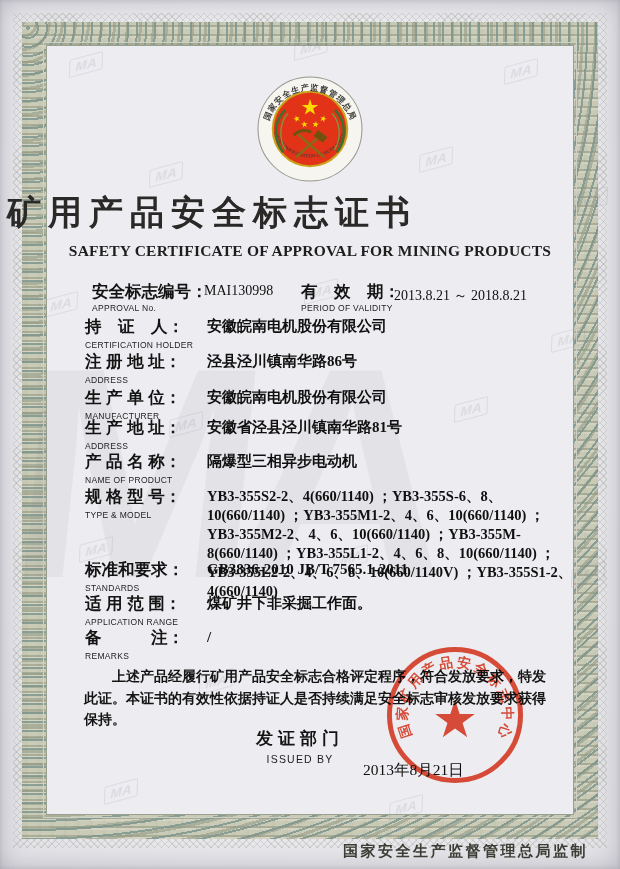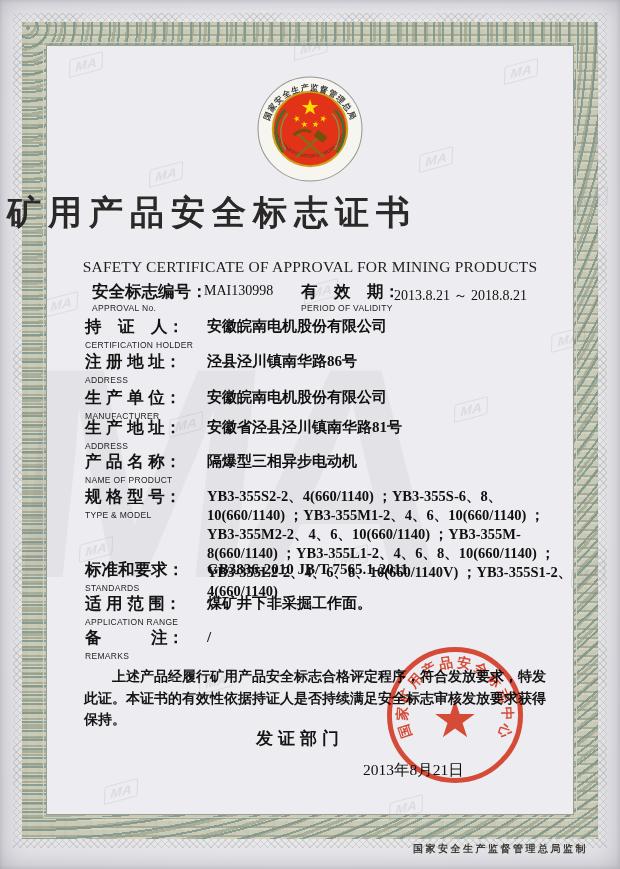--- a/index.html
+++ b/index.html
@@ -28,38 +28,38 @@
   .giant-wm{position:absolute;left:15px;top:300px;font:800 300px "Liberation Sans",sans-serif;
     letter-spacing:-28px;color:rgba(128,128,142,.09);transform:skew(-6deg);}
   .ma-mark{position:absolute;display:inline-block;padding:0 5px;border:1.5px solid currentColor;
     border-radius:2px;color:rgba(100,106,122,.13);font:italic 700 13px/17px "Liberation Sans",sans-serif;
     transform:skew(-18deg) rotate(-16deg);}
   
   .layer{position:absolute;inset:0;z-index:10;}
   .emblem{position:absolute;left:257px;top:76px;}
   .title{position:absolute;top:190px;width:100%;text-align:left;
     font-size:34px;font-weight:700;letter-spacing:7px;text-indent:7px;color:#2b2927;}
-  .subtitle{position:absolute;top:258px;width:100%;text-align:center;
-    font-size:15.5px;font-weight:400;letter-spacing:.2px;color:#1e1e1e;}
+  .subtitle{position:absolute;top:242px;width:100%;text-align:center;
+    font-size:15.5px;font-weight:700;letter-spacing:.2px;color:#1e1e1e;}
   .cnlabel{font-weight:700;font-size:16.5px;color:#131313;white-space:pre;font-family:Liberation Sans, sans-serif;}
   .enlabel{font:400 8.5px/10px "Liberation Sans",sans-serif;letter-spacing:.3px;color:#1c1c1c;margin-top:2px;}
   .val{font-size:14px;color:#101010;}
   .mono-ish{font-family:"Liberation Serif",serif;}
   .ap-row span{position:absolute;}
   .field{position:absolute;left:85px;right:44px;display:flex;}
   .field .lab{width:122px;flex:0 0 122px;}
   .field .fv{flex:1;font-size:15px;line-height:19px;color:#101010;padding-top:1px;font-weight:bold;}
   .fv.model{font-size:14.5px;line-height:19px;}
   .statement{position:absolute;left:84px;width:464px;top:666px;
     font-size:14px;line-height:21.5px;text-indent:2em;color:#151515;font-weight:600;}
   .issued{position:absolute;left:210px;top:727px;width:180px;text-align:center;}
   .issued .cn{font-size:17px;font-weight:700;letter-spacing:5px;color:#141414;}
   .issued .en{font:400 10.5px "Liberation Sans",sans-serif;letter-spacing:1.2px;margin-top:3px;color:#1a1a1a;}
   .date{position:absolute;left:363px;top:760px;font-size:15.5px;color:#101010;text-align:center;}
-  .footer{position:absolute;right:32px;top:842px;z-index:11;font-size:10px;font-weight:700;
+  .footer{position:absolute;right:32px;top:842px;z-index:11;font-size:15px;font-weight:700;
     letter-spacing:2.5px;color:#3d3d35;font-family:Liberation Serif, serif;}
   .seal{position:absolute;left:384px;top:644px;z-index:20;opacity:.88;mix-blend-mode:multiply;}
 </style>
 </head>
 <body>
 
 <div class="paper">
 
   <div class="frame-lattice"></div>
   <div class="frame-band"></div>
@@ -176,20 +176,21 @@
     <div class="field" style="top:593px">
       <div class="lab"><span class="cnlabel">适 用 范 围：</span>
         <div class="enlabel">APPLICATION RANGE</div></div>
       <div class="fv">煤矿井下非采掘工作面。</div>
     </div>
 
     <div class="statement">上述产品经履行矿用产品安全标志合格评定程序，符合发放要求，特发此证。本证书的有效性依据持证人是否持续满足安全标志审核发放要求获得保持。</div>
 
     <div class="issued">
       <div class="cn">发证部门</div>
+      <div class="en">ISSUED BY</div>
     </div>
     <div class="date">2013年8月21日</div>
 
     <div class="footer">国家安全生产监督管理总局监制</div>
   </div>
 
   <svg class="seal" width="142" height="142" viewBox="0 0 130 130">
     <defs>
       <path id="sealArc" d="M 26.9,87 A 44,44 0 1 1 103.1,87" fill="none"></path>
     </defs>

